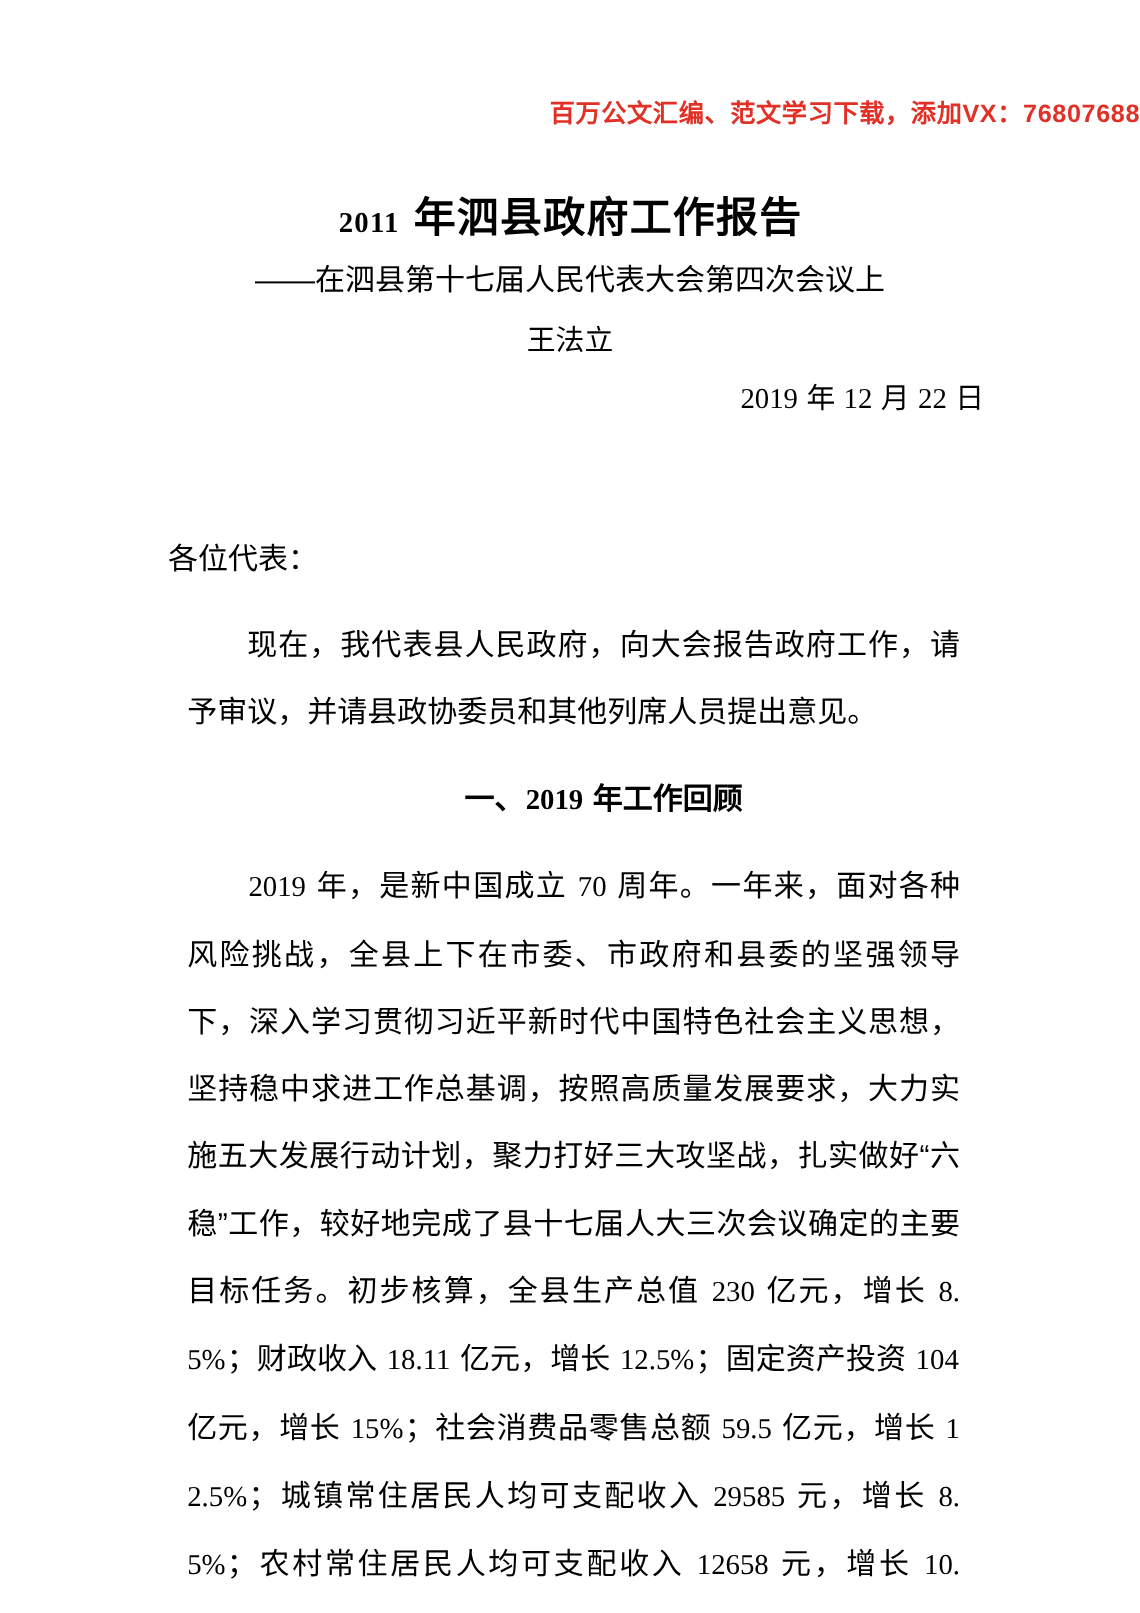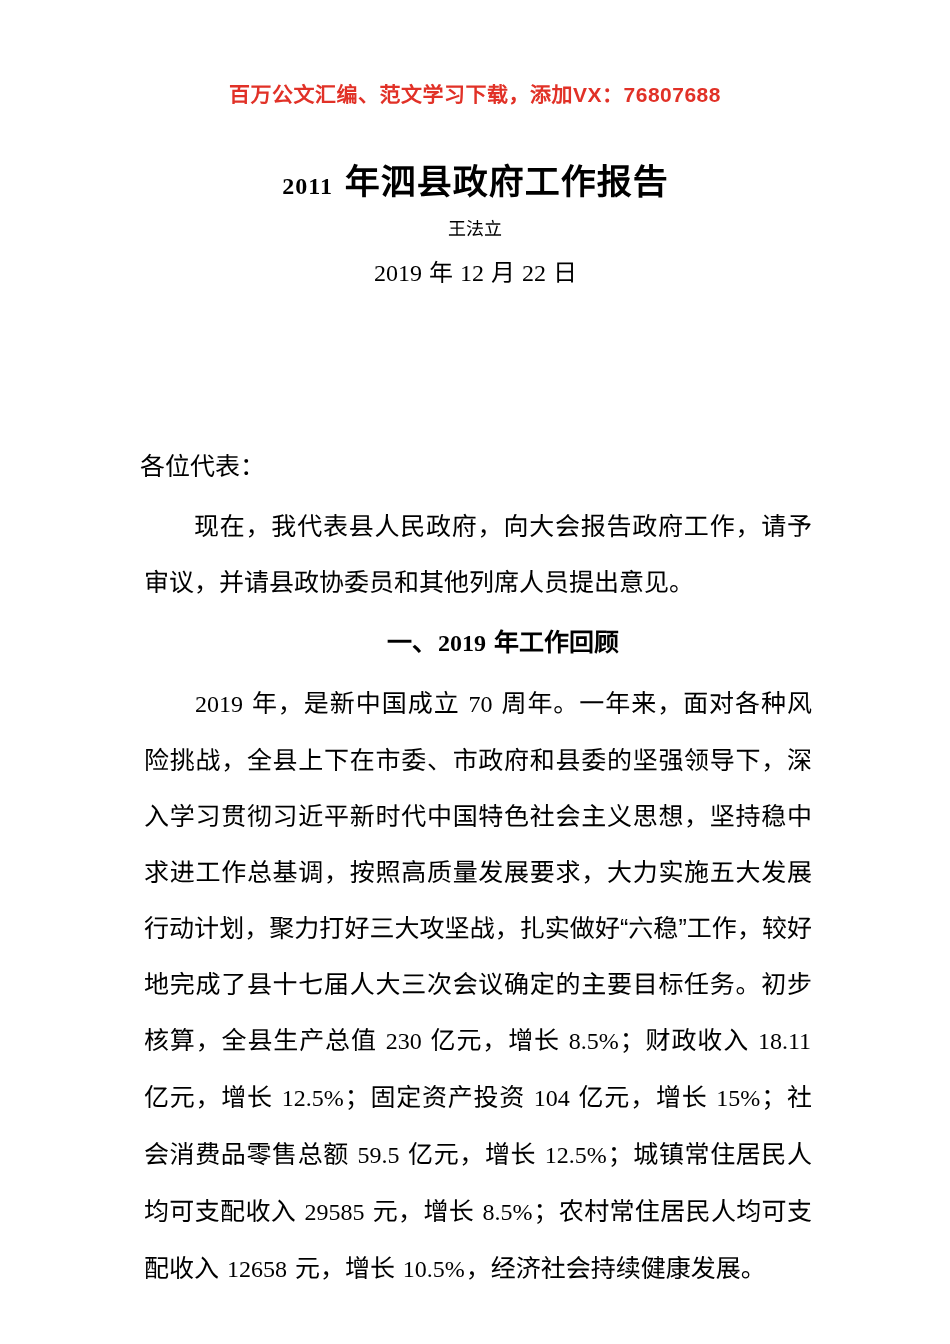--- a/index.html
+++ b/index.html
@@ -20,21 +20,21 @@
     color: #000000;
     -webkit-font-smoothing: antialiased;
   }
 
   
   .promo-banner {
     position: absolute;
     top: 78px;
     left: 0;
     right: 0;
-    text-align: center;
+    text-align: right;
   }
   .promo-text {
     display: inline-block;
     font-family: "Liberation Sans", "DejaVu Sans", sans-serif;
     font-size: 21px;
     font-weight: 700;
     letter-spacing: 0.5px;
     color: #e13127;
     white-space: nowrap;
   }
@@ -62,32 +62,33 @@
     font-family: "Liberation Sans", "DejaVu Sans", sans-serif;
     font-size: 25px;
     font-weight: 400;
     line-height: 1.5;
     margin: 0 0 14px 0;
     white-space: nowrap;
   }
 
   .doc-author {
     font-family: "Liberation Sans", "DejaVu Sans", sans-serif;
-    font-size: 18px;
+    font-size: 24px;
     font-weight: 400;
     line-height: 1.5;
     margin: 0 0 12px 0;
   }
 
   .doc-date {
     font-family: "Liberation Serif", "DejaVu Serif", serif;
     font-size: 24px;
     font-weight: 400;
     line-height: 1.5;
     margin: 0;
+    text-align: right;
   }
 
   
   .body-block {
     position: absolute;
     top: 438px;
     left: 140px;
     width: 676px;
   }
 
@@ -95,21 +96,21 @@
     font-family: "Liberation Sans", "DejaVu Sans", sans-serif;
     font-size: 25px;
     line-height: 56px;
     margin: 0;
   }
 
   .para {
     font-family: "Liberation Sans", "DejaVu Sans", sans-serif;
     font-size: 25px;
     line-height: 56px;
-    margin: 4px;
+    margin: 16px;
     text-align: justify;
     text-justify: inter-character;
     text-indent: 2em;
     word-break: break-all;
   }
 
   .section-heading {
     font-family: "Liberation Sans", "DejaVu Sans", sans-serif;
     font-size: 25px;
     font-weight: 700;
@@ -130,20 +131,21 @@
 <body>
 
 <div class="page">
 
   <div class="promo-banner">
     <span class="promo-text">百万公文汇编、范文学习下载，添加VX：76807688</span>
   </div>
 
   <div class="title-block">
     <h1 class="doc-title"><span class="num-serif">2011</span> 年泗县政府工作报告</h1>
+    <div class="doc-subtitle">——在泗县第十七届人民代表大会第四次会议上</div>
     <div class="doc-author">王法立</div>
     <div class="doc-date"><span class="num-serif">2019</span> 年 <span class="num-serif">12</span> 月 <span class="num-serif">22</span> 日</div>
   </div>
 
   <div class="body-block">
 
     <p class="salutation">各位代表：</p>
 
     <p class="para">现在，我代表县人民政府，向大会报告政府工作，请予审议，并请县政协委员和其他列席人员提出意见。</p>
 

